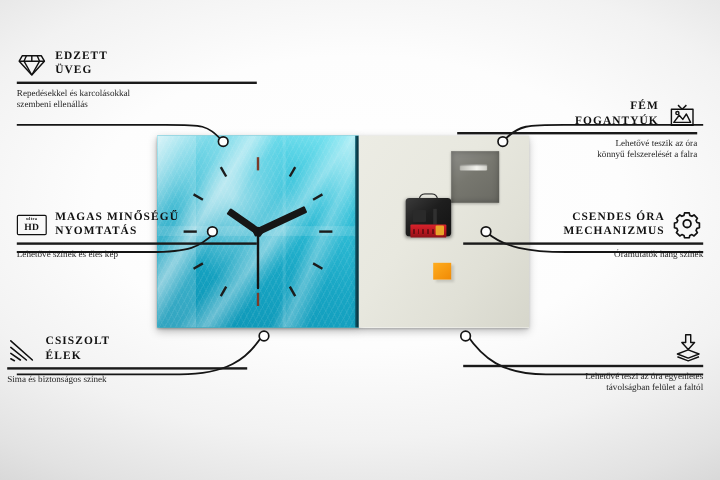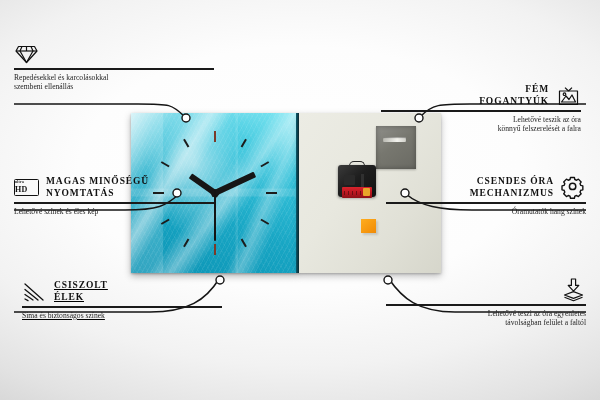--- a/index.html
+++ b/index.html
@@ -90,21 +90,21 @@
   .callout.right { text-align:right; }
   .co-head { display:flex; align-items:center; gap:7px; }
   .callout.right .co-head { flex-direction:row-reverse; }
   .co-title { font-size:9.5px; letter-spacing:.9px; color:#111; line-height:11.5px;
     font-weight:700; text-transform:uppercase; white-space:pre-line; }
   .co-rule { height:1.6px; background:#1a1a1a; margin:3px 0 3px; }
   .co-sub { font-size:7.6px; color:#1f1f1f; line-height:9.6px; white-space:pre-line; }
   .ico { width:25px; height:23px; flex:0 0 25px; display:flex; align-items:center; justify-content:center; }
   .ico svg { display:block; }
   .hdbox { width:25px; height:17px; border:1.4px solid #111; border-radius:1.5px;
-    display:flex; flex-direction:column; align-items:flex-start; justify-content:center; line-height:1; }
+    display:flex; flex-direction:column; align-items:center; justify-content:center; line-height:1; }
   .hd-ultra { font-size:3.6px; letter-spacing:.3px; font-weight:700; color:#111; }
   .hd-main { font-size:8px; font-weight:700; letter-spacing:.2px; color:#111; margin-top:.5px; }
 
   .wires { position:absolute; inset:0; pointer-events:none; }
 </style>
 </head>
 <body>
 
 <div class="stage">
 
@@ -209,20 +209,22 @@
         <svg width="25" height="22" viewBox="0 0 25 22">
           <g fill="none" stroke="#111" stroke-width="1.2" stroke-linejoin="round">
             <path d="M4.5 3.5 H20.5 L23 8 L12.5 19.5 L2 8 Z"></path>
             <path d="M2 8 H23"></path>
               <path d="M8 3.5 L6 8 L12.5 19.5"></path>
             <path d="M17 3.5 L19 8 L12.5 19.5"></path>
               <path d="M12.5 3.5 L12.5 8"></path>
           </g>
         </svg>
       </span>
+      <span class="co-title">EDZETT
+ÜVEG</span>
     </div>
     <div class="co-rule"></div>
     <div class="co-sub">Repedésekkel és karcolásokkal
 szembeni ellenállás</div>
   </div>
 
   <div class="callout left" style="left:14px; top:176px;">
     <div class="co-head">
       <span class="ico">
         <span class="hdbox">
@@ -230,21 +232,21 @@
           <span class="hd-main">HD</span>
         </span>
       </span>
       <span class="co-title">MAGAS MINŐSÉGŰ
 NYOMTATÁS</span>
     </div>
     <div class="co-rule"></div>
     <div class="co-sub">Lehetővé színek és éles kép</div>
   </div>
 
-  <div class="callout left" style="left:22px; top:280px;text-decoration:underline;">
+  <div class="callout left" style="left:6px; top:280px;">
     <div class="co-head">
       <span class="ico">
         <svg width="25" height="22" viewBox="0 0 25 22">
           <g fill="none" stroke="#111" stroke-width="1.3" stroke-linecap="round">
             <path d="M3 3 L21 19"></path>
               <path d="M3 8.5 L16 19"></path>
             <path d="M3 13.5 L11 19"></path>
               <path d="M3 18 L6 19.6"></path>
           </g>
         </svg>

